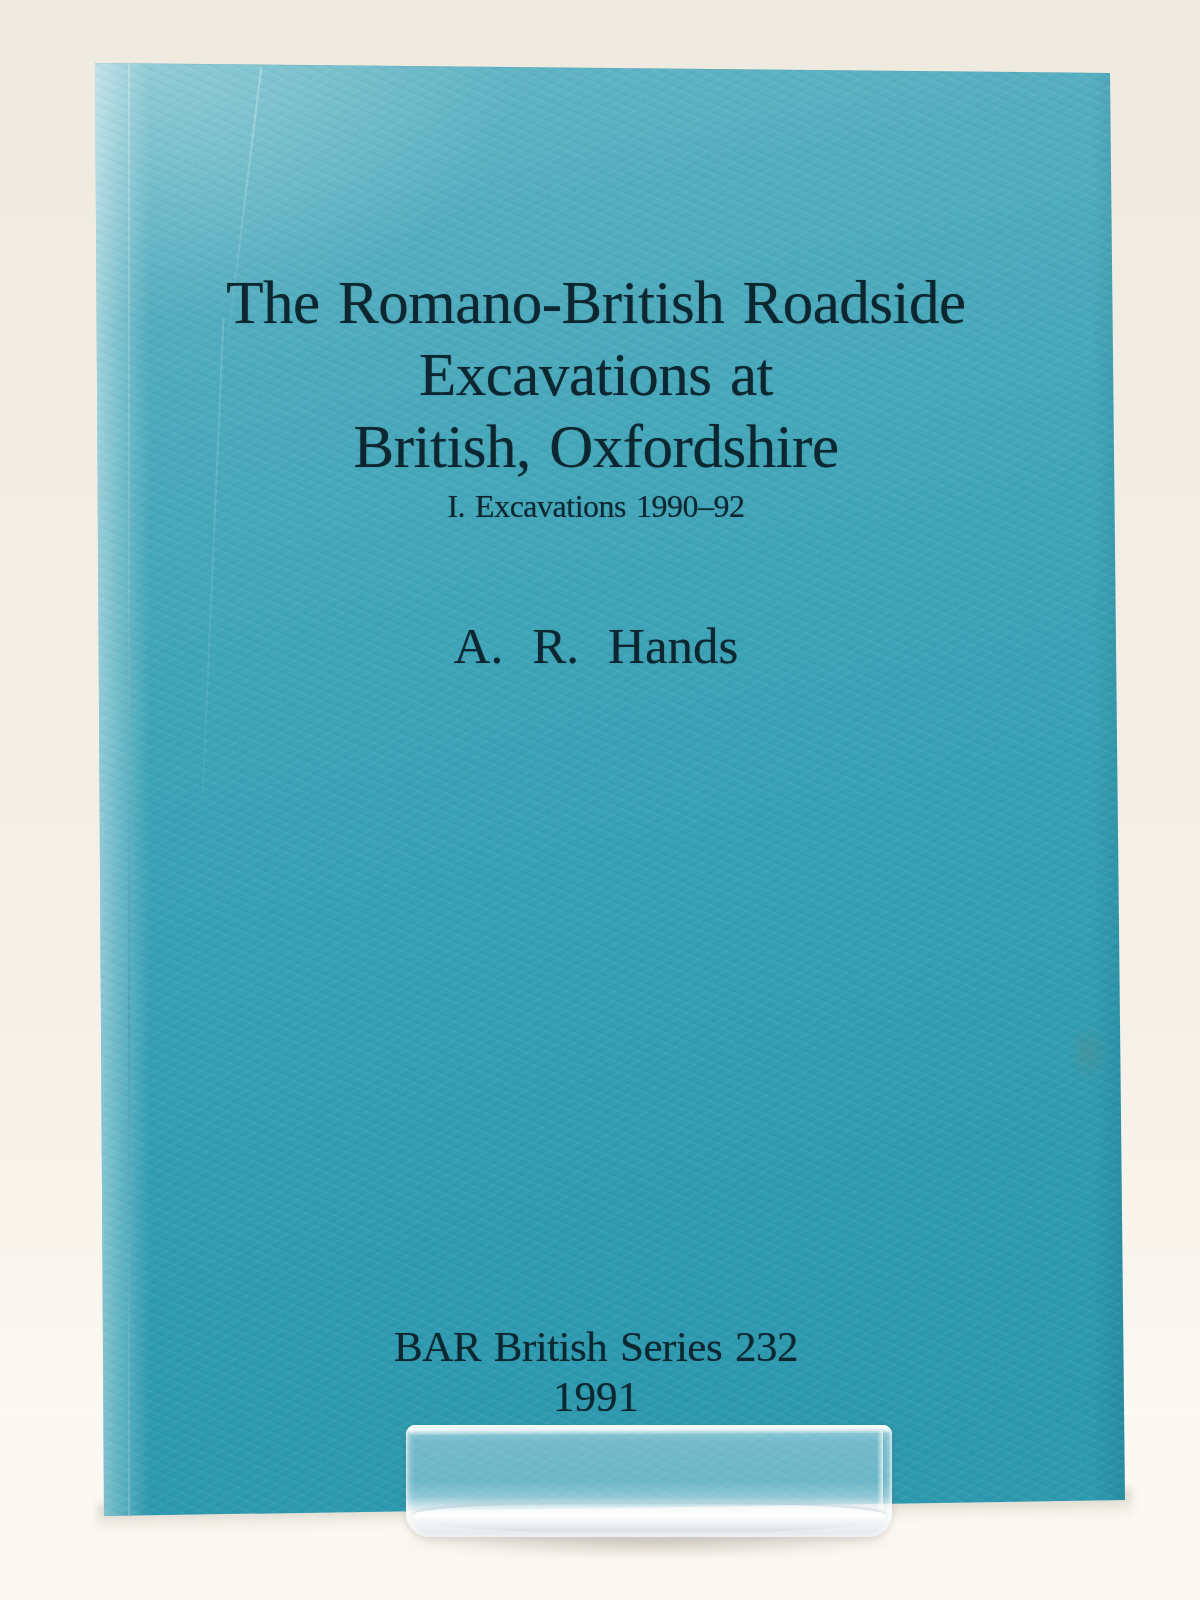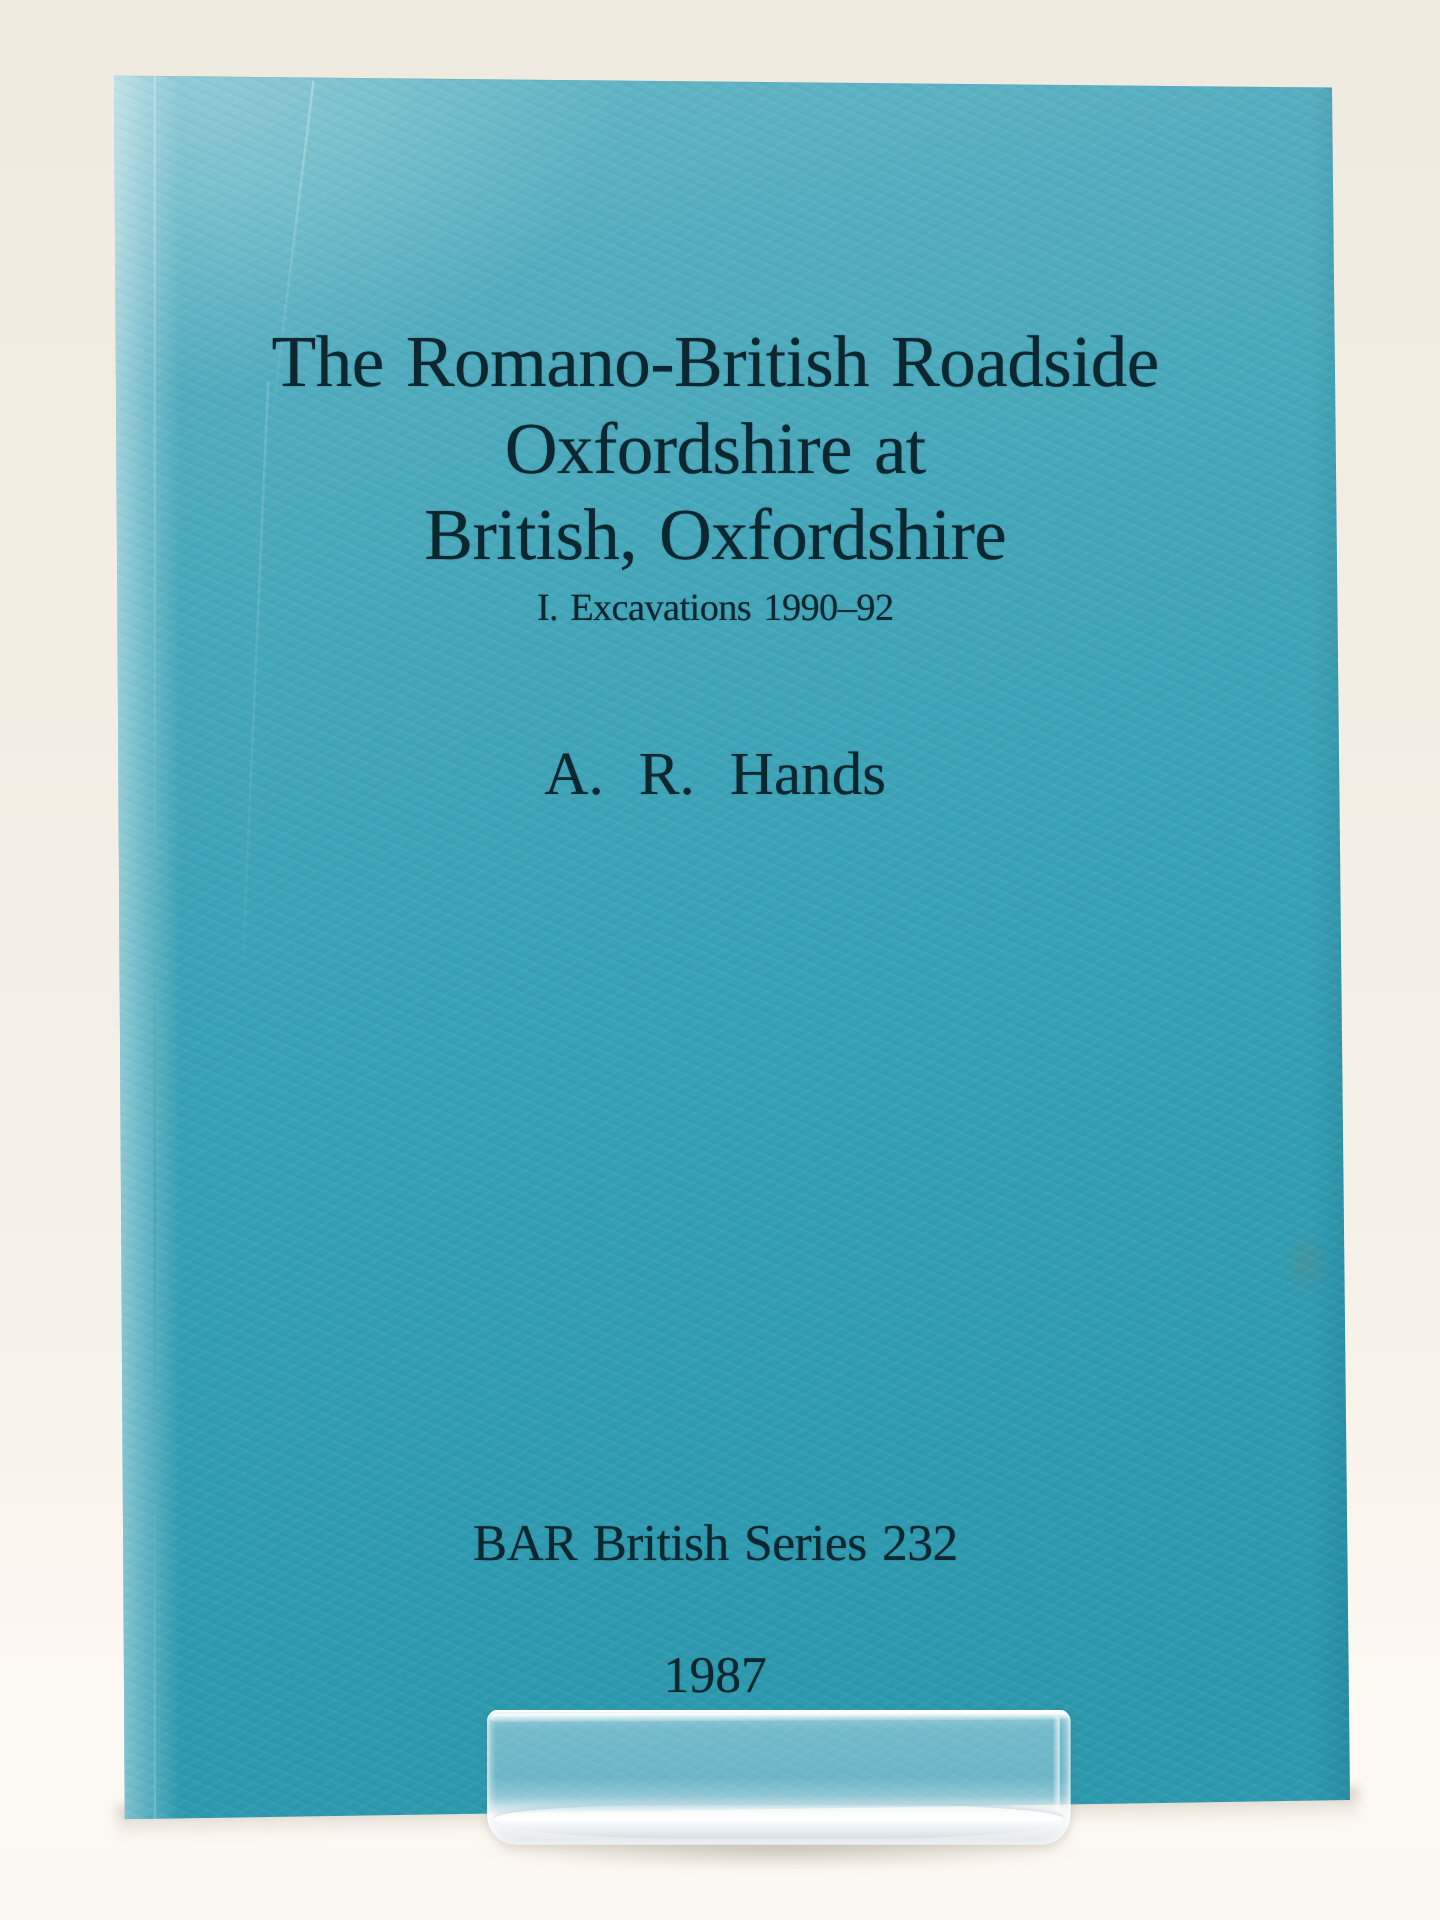--- a/index.html
+++ b/index.html
@@ -147,21 +147,21 @@
     word-spacing: 0.08em;
     text-shadow: 0 0 1px rgba(10,35,45,0.5);
   }
   .author {
     top: 559px;
     font-size: 51px;
     word-spacing: 0.32em;
     text-shadow: 0 0 1px rgba(10,35,45,0.5);
   }
   .series {
-    top: 1204px;
+    top: 1264px;
     font-size: 43px;
     letter-spacing: -0.5px;
     word-spacing: 0.06em;
     text-shadow: 0 0 1px rgba(10,35,45,0.5);
   }
   .year {
     top: 1314px;
     font-size: 43px;
     text-shadow: 0 0 1px rgba(10,35,45,0.5);
   }
@@ -236,27 +236,27 @@
     <div class="cover-texture"></div>
     <div class="top-edge"></div>
     <div class="spine-crease"></div>
     <div class="wrinkle w1"></div>
     <div class="wrinkle w2"></div>
     <div class="blemish"></div>
 
     <div class="cover-text">
       <div class="title">
         <div>The Romano-British Roadside</div>
-        <div>Oxfordshire at</div>
+        <div>Excavations at</div>
         <div>British, Oxfordshire</div>
       </div>
       <div class="subtitle">I. Excavations 1990–92</div>
       <div class="author">A. R. Hands</div>
       <div class="series">BAR British Series 232</div>
-      <div class="year">1987</div>
+      <div class="year">1991</div>
     </div>
   </div>
 
   <div class="stand-shadow"></div>
 
   <div class="stand">
     <div class="stand-top"></div>
     <div class="stand-right"></div>
     <div class="stand-lip"></div>
   </div>

